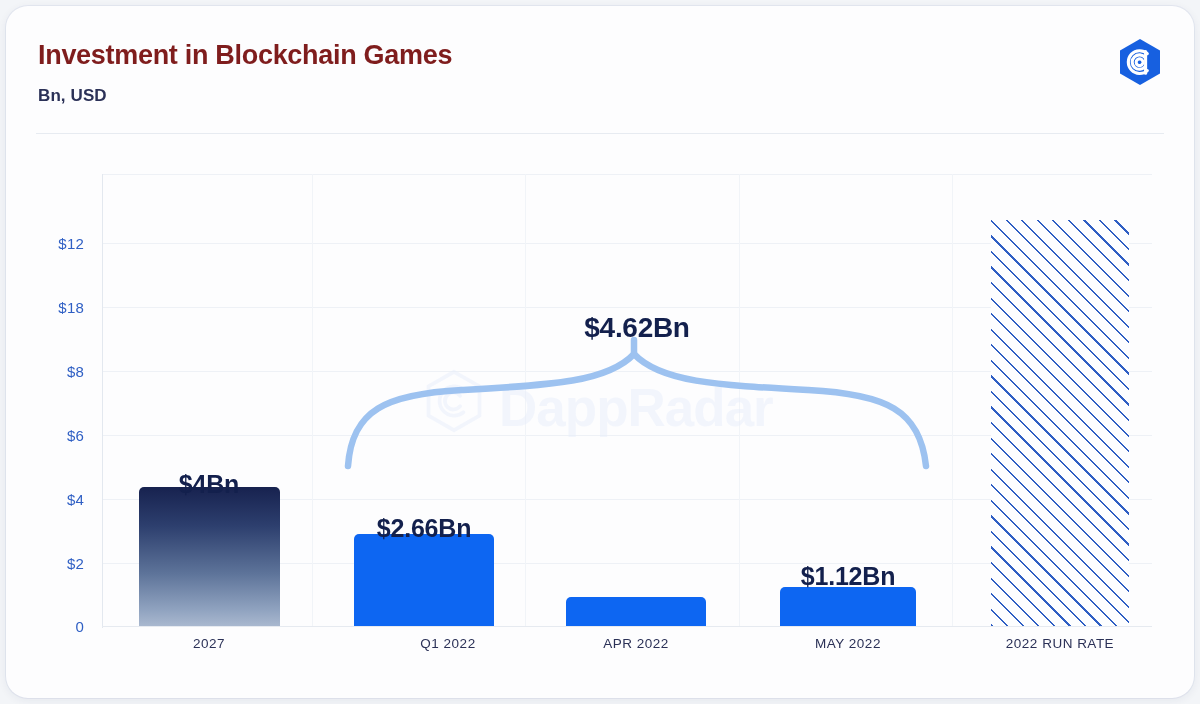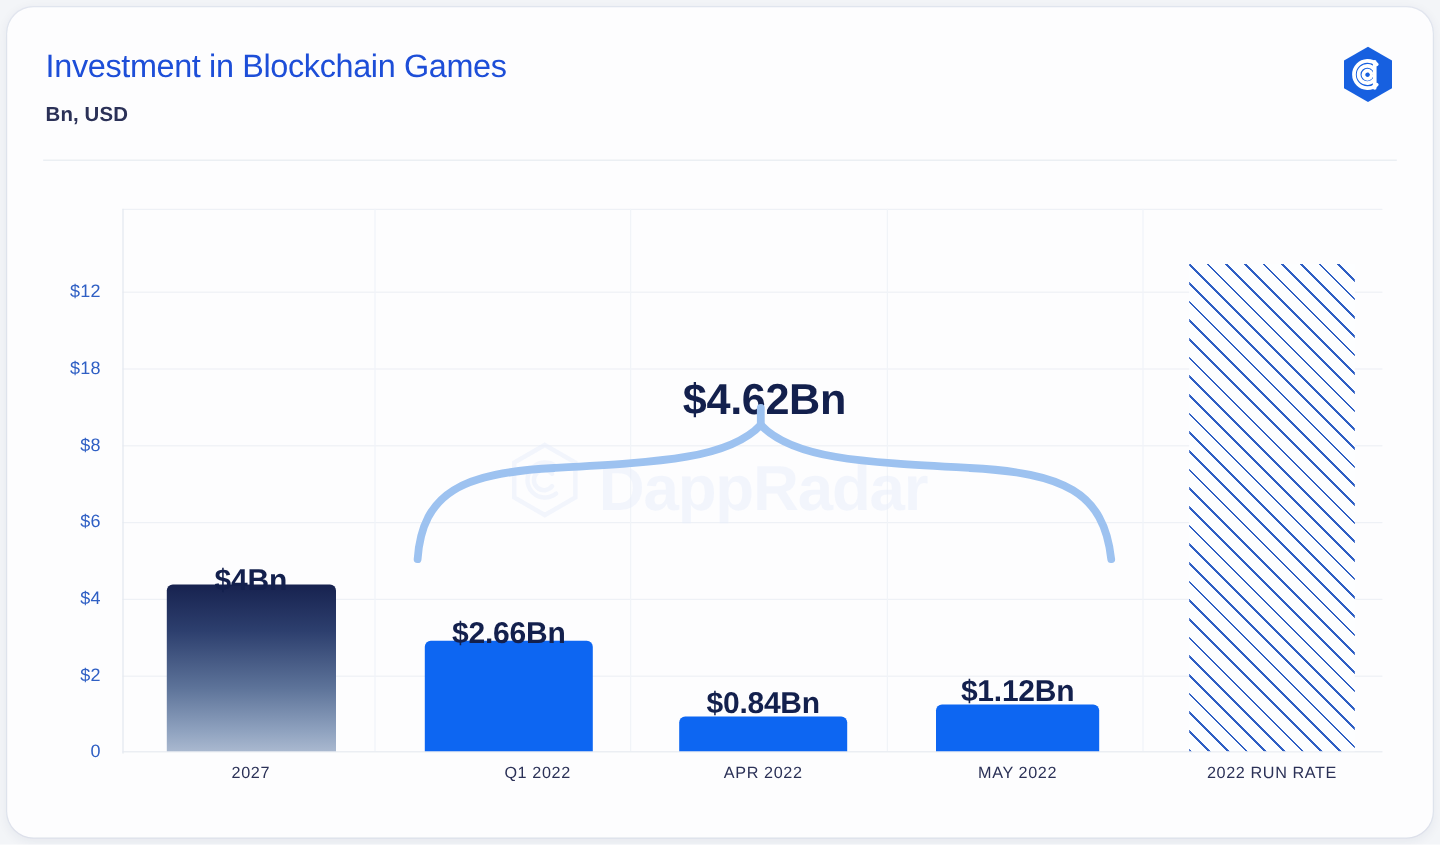--- a/index.html
+++ b/index.html
@@ -27,23 +27,23 @@
 
   
   .header {
     position: absolute;
     left: 0; top: 0; right: 0; height: 128px;
   }
   .title {
     position: absolute;
     left: 32px; top: 34px;
     font-size: 27px;
-    font-weight: normal;
+    font-weight: bold;
     letter-spacing: -0.3px;
-    color: #1d4ed8;
+    color: #7f1d1d;
     white-space: nowrap;
   }
   .subtitle {
     position: absolute;
     left: 32px; top: 80px;
     font-size: 17px;
     font-weight: 700;
     color: #2b3157;
     letter-spacing: 0.1px;
   }
@@ -171,21 +171,21 @@
     position: absolute;
     left: 336px; top: 198px;
     width: 590px; height: 140px;
     pointer-events: none;
   }
   .brace-label {
     position: absolute;
     left: 336px; top: 178px;
     width: 590px;
     text-align: center;
-    font-size: 36px;
+    font-size: 28px;
     font-weight: bold;
     color: #13204d;
     letter-spacing: -0.3px;
   }
 </style>
 </head>
 <body>
 
 <div class="page">
   <div class="card">
@@ -246,21 +246,20 @@
       <div class="ylabel" style="top:429px;">$2</div>
       <div class="ylabel" style="top:492px;">0</div>
 
       <div class="bar bar-grad" style="left:133px; width:141px; height:139px; bottom:72px;"></div>
       <div class="bar-value" style="left:203px; top:336px;">$4Bn</div>
 
       <div class="bar bar-blue" style="left:348px; width:140px; height:92px; bottom:72px;"></div>
       <div class="bar-value" style="left:418px; top:380px;">$2.66Bn</div>
 
       <div class="bar bar-blue" style="left:560px; width:140px; height:29px; bottom:72px;"></div>
-      <div class="bar-value" style="left:630px; top:438px;">$0.84Bn</div>
 
       <div class="bar bar-blue" style="left:774px; width:136px; height:39px; bottom:72px;"></div>
       <div class="bar-value" style="left:842px; top:428px;">$1.12Bn</div>
 
       <div class="bar bar-hatch" style="left:985px; width:138px; height:406px; bottom:72px;"></div>
 
       <div class="brace-label">$4.62Bn</div>
       <div class="brace-wrap">
         <svg viewBox="0 0 590 140" width="590" height="140" preserveAspectRatio="none" aria-hidden="true">
           <path d="M6,134

